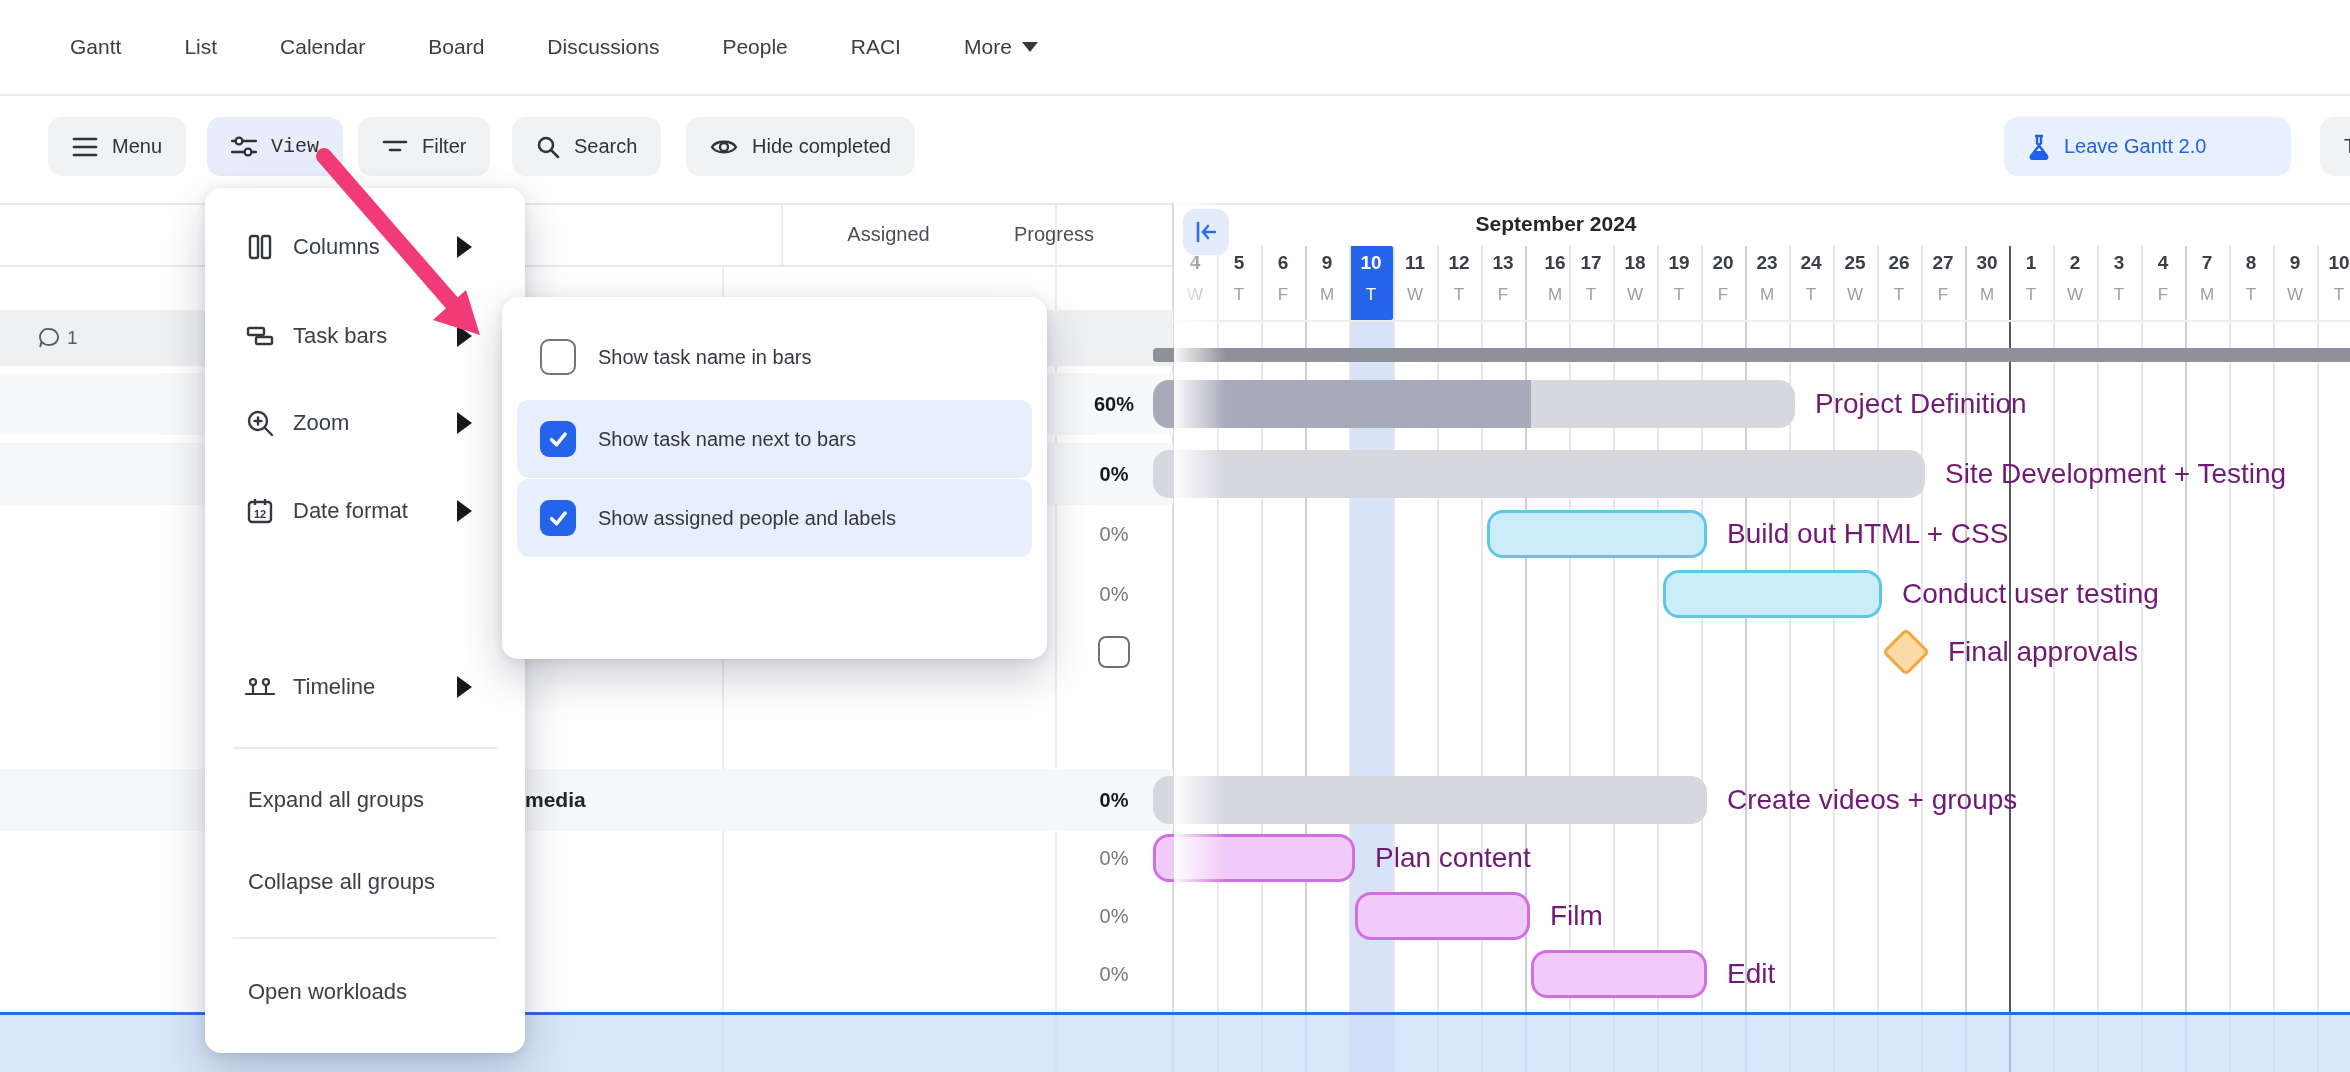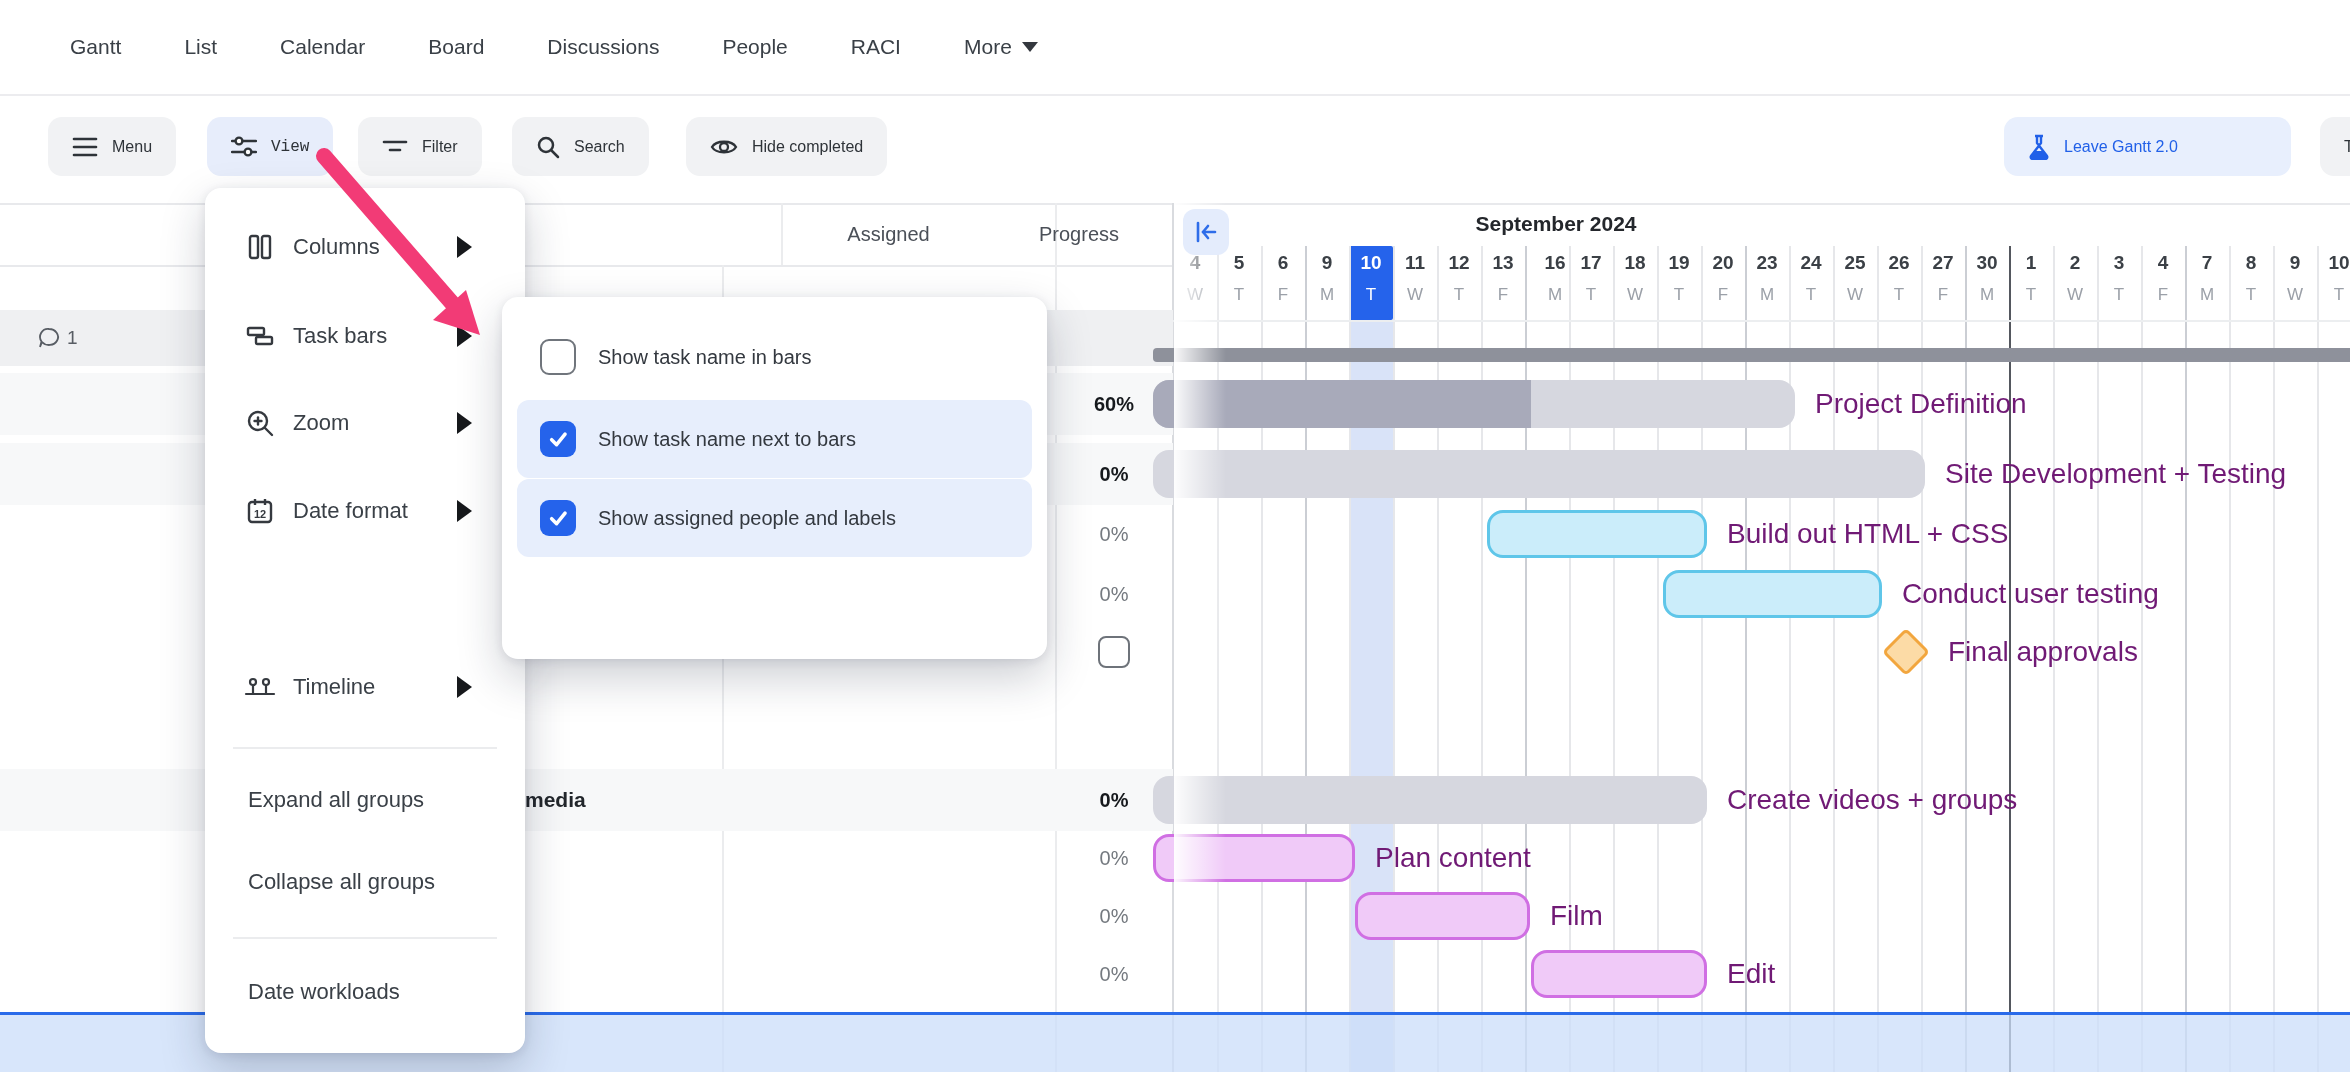--- a/index.html
+++ b/index.html
@@ -4,21 +4,21 @@
 <style>
   html,body{margin:0;padding:0;background:#fff;}
   #stage{position:relative;width:2350px;height:1072px;overflow:hidden;background:#fff;
          font-family:"Liberation Sans",sans-serif;color:#3a4047;}
   .abs{position:absolute;}
   
   #topnav{left:0;top:0;width:2350px;height:96px;background:#fff;border-bottom:2px solid #ececef;display:flex;align-items:center;gap:63px;padding-left:70px;box-sizing:border-box;}
   .nav-tab{font-size:21px;color:#3a4047;white-space:nowrap;display:flex;align-items:center;gap:10px;cursor:pointer;}
   .caret-down{width:0;height:0;border-left:8px solid transparent;border-right:8px solid transparent;border-top:10px solid #34383e;display:inline-block;}
   
-  .tbtn{position:absolute;top:117px;height:59px;border-radius:14px;background:#f1f2f4;display:flex;align-items:center;gap:14px;padding:0 24px;box-sizing:border-box;font-size:16px;color:#2e3338;white-space:nowrap;}
+  .tbtn{position:absolute;top:117px;height:59px;border-radius:14px;background:#f1f2f4;display:flex;align-items:center;gap:14px;padding:0 24px;box-sizing:border-box;font-size:20px;color:#2e3338;white-space:nowrap;}
   .tbtn svg{flex:0 0 auto;}
   #btn-view{background:#e7edfb;}
   #btn-leave{background:#e8effd;color:#2160e8;}
   
   .hline{position:absolute;background:#e8e9ec;height:2px;}
   .vline{position:absolute;background:#e8e9ec;width:2px;}
   
   .th{position:absolute;top:203px;height:62px;display:flex;align-items:center;justify-content:center;font-size:20px;color:#4b5058;}
   .rowband{position:absolute;left:0;width:1173px;}
   .band-gray{background:#eff0f2;}
@@ -155,21 +155,21 @@
   <div class="hline" style="left:0;top:203px;width:2350px;"></div>
   <div class="hline" style="left:0;top:265px;width:1173px;"></div>
   <div class="vline" style="left:722px;top:265px;height:807px;background:#ebecee;"></div>
   <div class="vline" style="left:1055px;top:203px;height:869px;background:#ebecee;"></div>
   <div class="vline" style="left:781px;top:203px;height:62px;background:#ebecee;"></div>
   <div class="vline" style="left:1172px;top:203px;height:869px;background:#d9dbdf;"></div>
 
   <div class="th" style="left:722px;width:333px;">
       <span>Assigned</span>
     </div>
-  <div class="th" style="left:999px;width:110px;margin-left:25px;">
+  <div class="th" style="left:999px;width:110px;">
       <span>Progress</span>
     </div>
 
   <div id="table-rows">
       <div class="rowband band-gray" style="top: 310px; height: 56px;"></div>
       <div class="comment-badge" style="left: 37px; top: 338px;">
         <svg width="24" height="22" viewBox="0 0 24 22">
           <path d="M12 2 a9 8 0 1 1 -7 13 L3 20 l1.5 -5.5 A8 8 0 0 1 12 2 Z" fill="none" stroke="#585d64" stroke-width="1.8"></path>
         </svg>
         <span>1</span>
@@ -431,21 +431,21 @@
             </g>
           </svg>
         </span>
         <span class="mi-label">Timeline</span>
         <span class="mi-arrow"></span>
       </div>
       <div class="menu-divider" style="top: 559px;"></div>
       <div class="menu-divider" style="top: 749px;"></div>
       <div class="menu-action" style="top: 577px;">Expand all groups</div>
       <div class="menu-action" style="top: 659px;">Collapse all groups</div>
-      <div class="menu-action" style="top: 769px;">Date workloads</div>
+      <div class="menu-action" style="top: 769px;">Open workloads</div>
     </div>
 
   <div id="taskbars-submenu" class="abs">
       <div class="sub-item" style="top: 21px;">
         <span class="sub-cb"></span>
         <span class="sub-label">Show task name in bars</span>
       </div>
       <div class="sub-item hl" style="top: 103px;">
         <span class="sub-cb checked">
           <svg width="24" height="24" viewBox="0 0 34 34">

